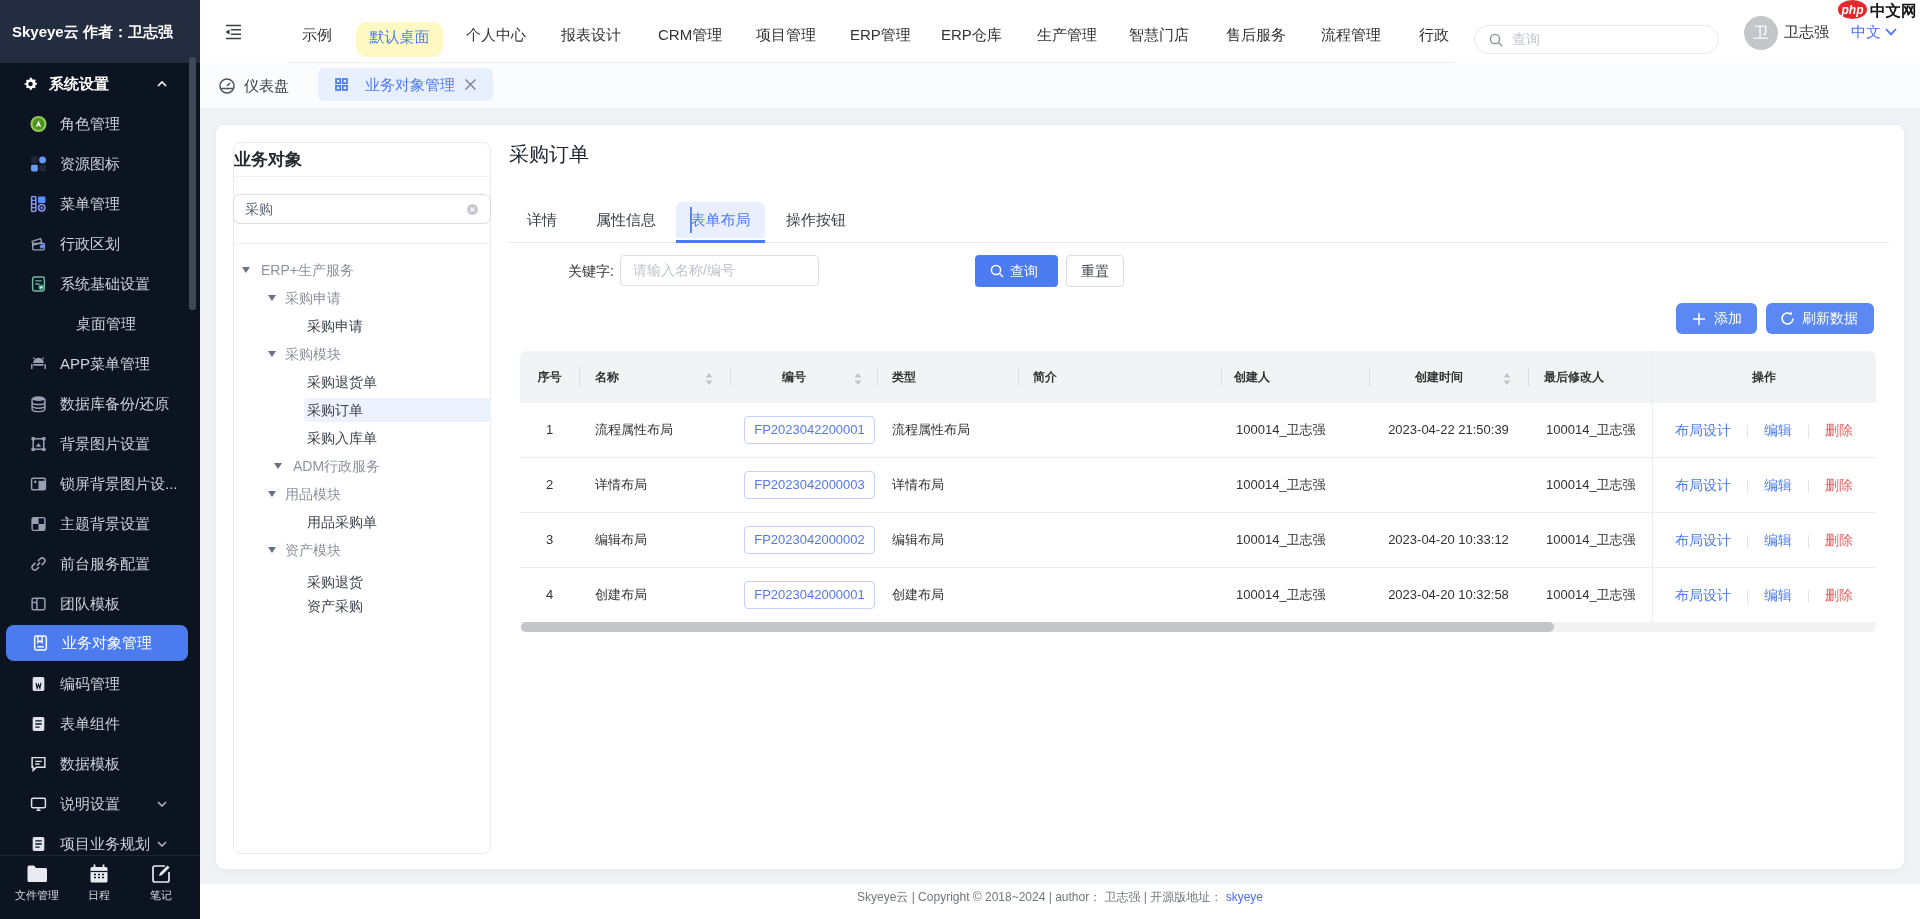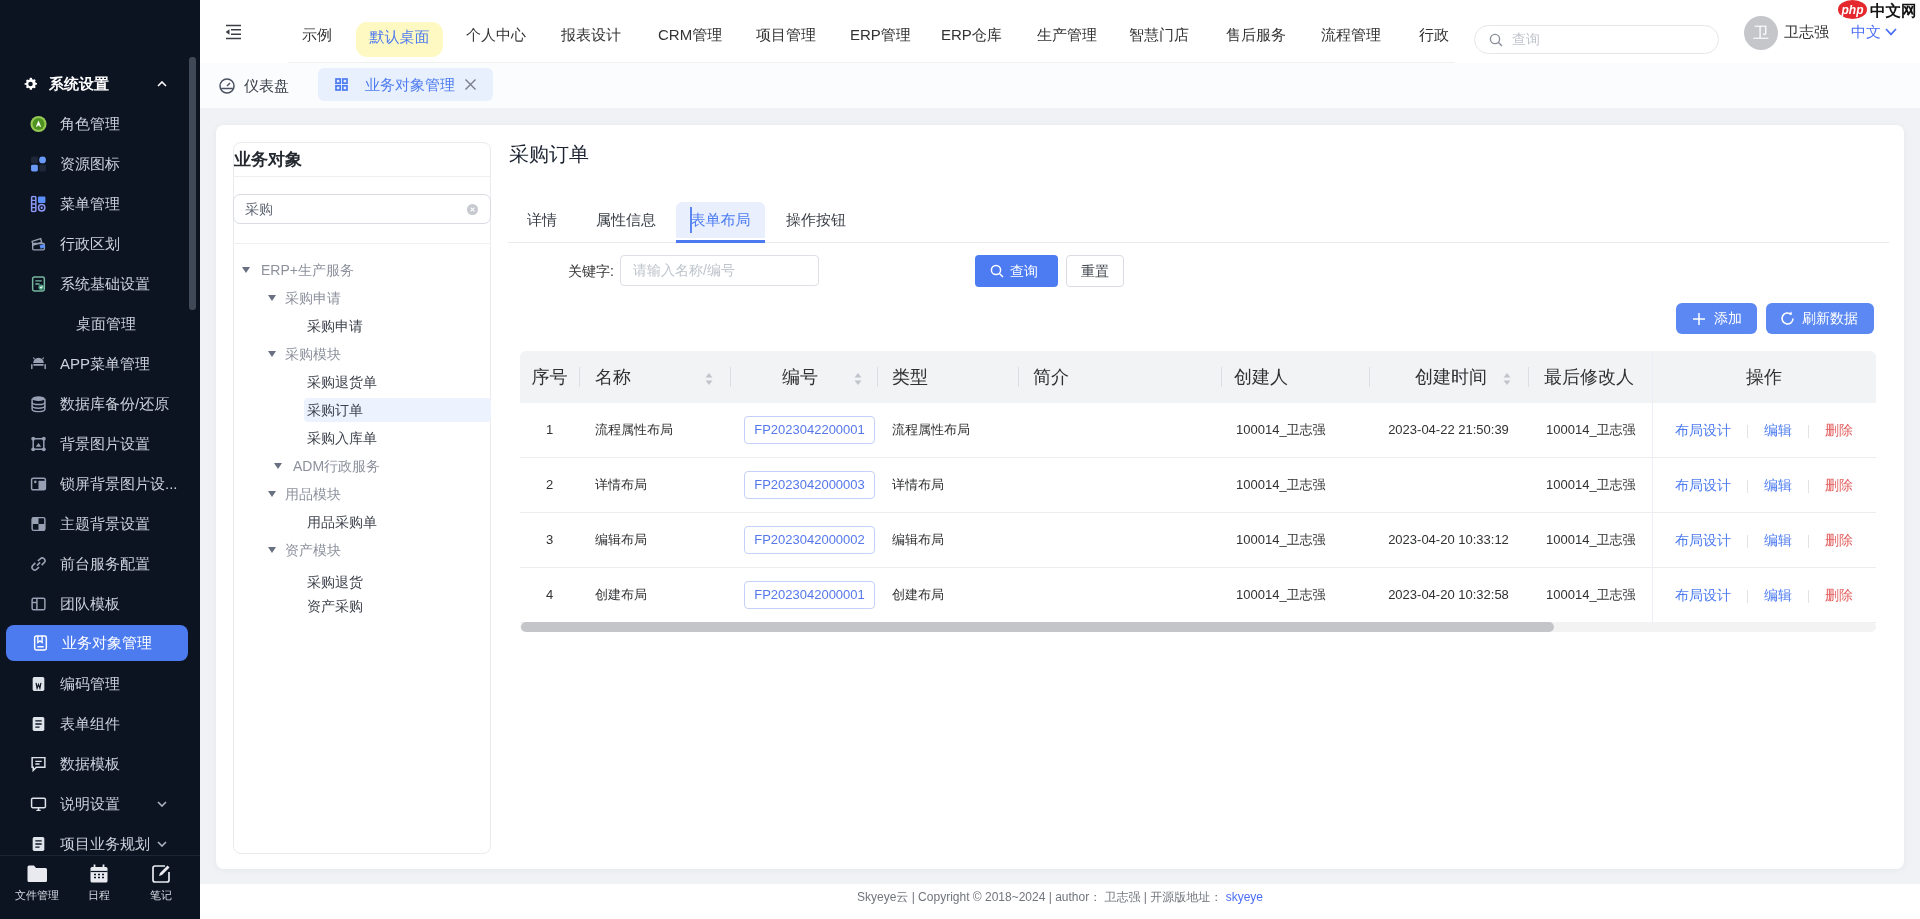--- a/index.html
+++ b/index.html
@@ -65,21 +65,21 @@
 #tabunder { left:676px; top:240px; width:89px; height:3px; background:#4c7bf0; }
 #flabel { left:540px; top:255px; width:74px; height:32px; line-height:32px; font-size:14px; color:#333; text-align:right; }
 #finput { left:620px; top:255px; width:199px; height:31px; border:1px solid #dcdfe6; border-radius:4px; font-size:14px; color:#bfc4cc; line-height:29px; }
 #btnquery { left:975px; top:255px; width:83px; height:32px; background:#4c7bf2; border-radius:4px; color:#fff; font-size:14px; }
 #btnreset { left:1066px; top:255px; width:58px; height:32px; background:#fff; border:1px solid #d9dce2; border-radius:4px; color:#42474f; font-size:14px; text-align:center; line-height:30px; }
 #btnadd { left:1676px; top:303px; width:81px; height:31px; background:#5c88f3; border-radius:6px; color:#fff; font-size:14px; }
 #btnrefresh { left:1766px; top:303px; width:108px; height:31px; background:#5c88f3; border-radius:6px; color:#fff; font-size:14px; }
 
 
 #thead { left:520px; top:351px; width:1356px; height:52px; background:#f2f3f5; border-radius:6px 6px 0 0; }
-.th { position:absolute; top:351px; height:52px; line-height:52px; font-size:18px; font-weight:normal; color:#303133; white-space:nowrap; }
+.th { position:absolute; top:351px; height:52px; line-height:52px; font-size:12px; font-weight:bold; color:#303133; white-space:nowrap; }
 .thsep { position:absolute; top:367px; width:1px; height:20px; background:#dddfe3; }
 .row { position:absolute; left:520px; width:1356px; height:55px; background:#fff; border-bottom:1px solid #ededf0; }
 .cell { position:absolute; top:0; height:54px; line-height:54px; font-size:13px; color:#303133; white-space:nowrap; }
 .tag { position:absolute; left:224px; top:13px; width:131px; height:28px; border:1px solid #c5d1f8; border-radius:4px; color:#5577ea; font-size:13px; text-align:center; line-height:26px; }
 #fixcol { left:1652px; top:351px; width:1px; height:272px; background:#ebeef5; }
 .ops { position:absolute; left:1132px; width:224px; top:0; height:54px; line-height:54px; font-size:14px; text-align:center; }
 .sorticon { width:10px; height:12px; }
 #collapseicon { left:225px; top:24px; }
 .lnk { color:#4e7df0; }
 .del { color:#e35d5d; }
@@ -322,20 +322,21 @@
       <div class="ops"><span class="lnk">布局设计</span><span class="osep"></span><span class="lnk">编辑</span><span class="osep"></span><span class="del">删除</span></div>
     </div>
   </div>
   <div class="abs" id="fixcol"></div>
   <div class="abs" id="hscroll"></div>
   <div class="abs" id="hthumb"></div>
 
   <div class="abs" id="footer">Skyeye云 | Copyright © 2018~2024 | author： 卫志强 | 开源版地址： <a>skyeye</a></div>
 
   <div class="abs" id="sidebar"></div>
+  <div class="abs" id="sidehead">Skyeye云 作者：卫志强</div>
   <div class="abs" id="sthumb"></div>
   <div id="menurows">
     <div class="abs mrow mhead" style="top:64px;">
       <svg class="ic" style="width:13px;height:13px;" viewBox="0 0 16 16">
           <path fill="#fff" d="M8 0l1.7.3.4 1.8 1.2.7 1.8-.6 1.2 1.2-.6 1.8.7 1.2 1.8.4v1.7l-1.8.4-.7 1.2.6 1.8-1.2 1.2-1.8-.6-1.2.7-.4 1.8H7.2l-.4-1.8-1.2-.7-1.8.6-1.2-1.2.6-1.8-.7-1.2L.7 8.9V7.2l1.8-.4.7-1.2-.6-1.8 1.2-1.2 1.8.6 1.2-.7L7.2 0z M8 5.2A2.8 2.8 0 108 10.8 2.8 2.8 0 008 5.2z"></path>
         </svg>
       <span class="txt">系统设置</span>
       <svg class="chev" viewBox="0 0 10 6">
           <path d="M1 5l4-4 4 4" stroke="#fff" stroke-width="1.6" fill="none"></path>
         </svg>

